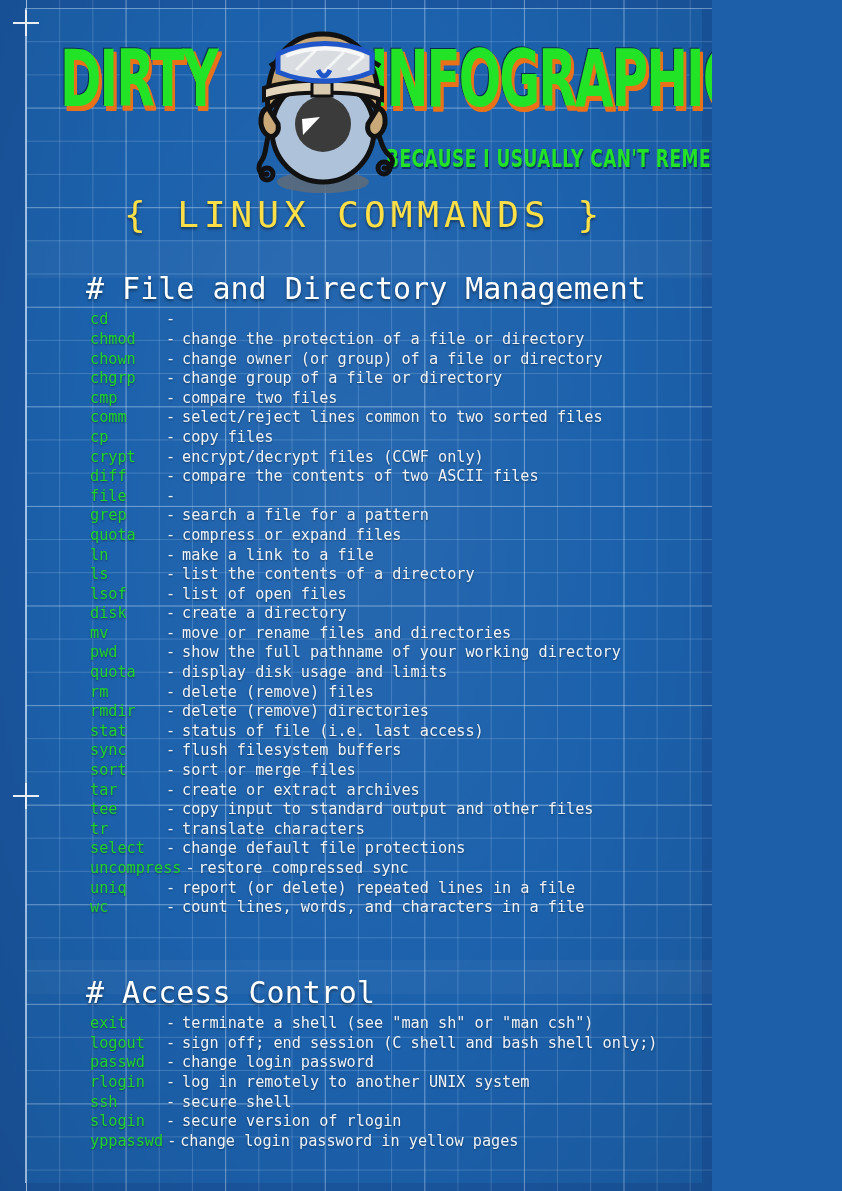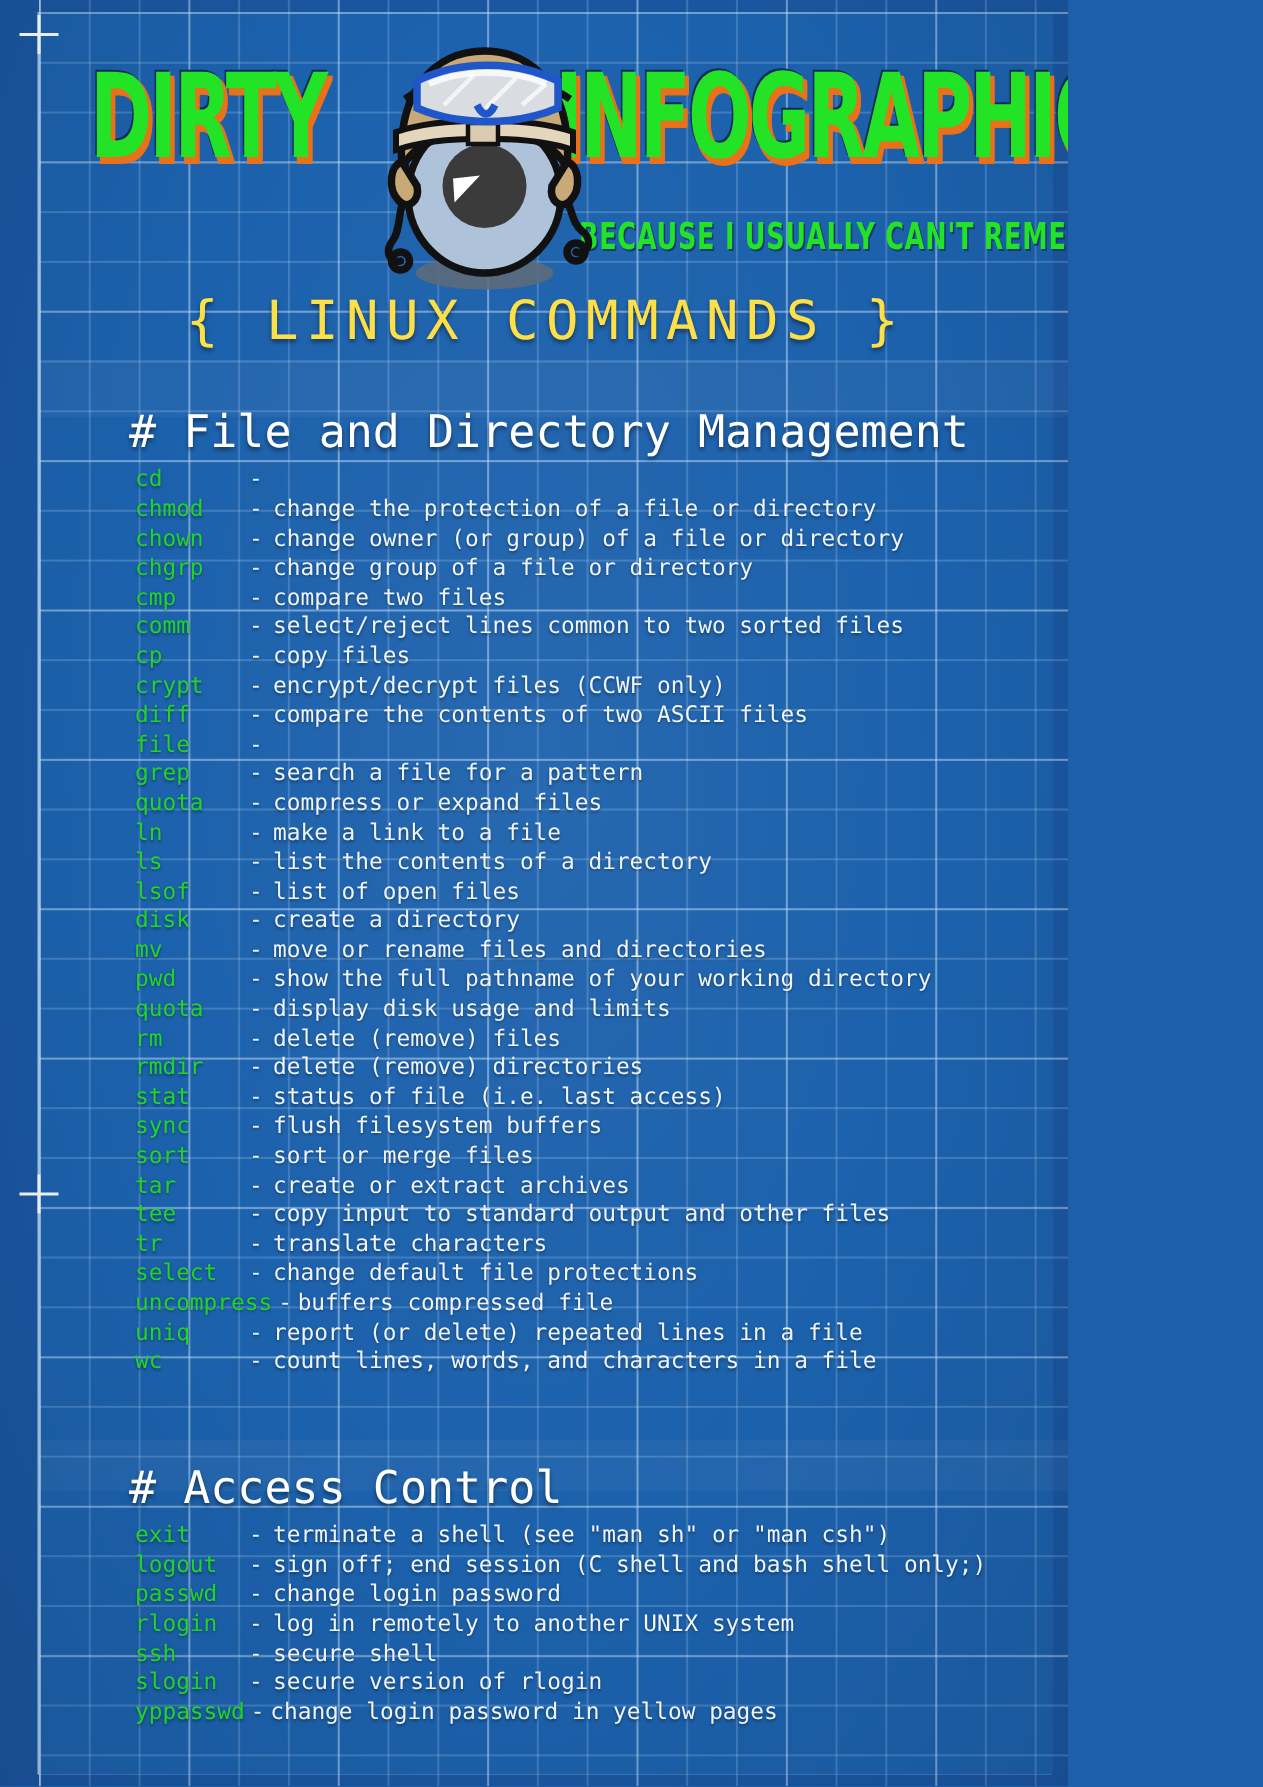--- a/index.html
+++ b/index.html
@@ -250,21 +250,21 @@
           <div class="cmd-row"><span class="cmd-name">quota</span><span class="cmd-sep">-</span><span class="cmd-desc">display disk usage and limits</span></div>
           <div class="cmd-row"><span class="cmd-name">rm</span><span class="cmd-sep">-</span><span class="cmd-desc">delete (remove) files</span></div>
           <div class="cmd-row"><span class="cmd-name">rmdir</span><span class="cmd-sep">-</span><span class="cmd-desc">delete (remove) directories</span></div>
           <div class="cmd-row"><span class="cmd-name">stat</span><span class="cmd-sep">-</span><span class="cmd-desc">status of file (i.e. last access)</span></div>
           <div class="cmd-row"><span class="cmd-name">sync</span><span class="cmd-sep">-</span><span class="cmd-desc">flush filesystem buffers</span></div>
           <div class="cmd-row"><span class="cmd-name">sort</span><span class="cmd-sep">-</span><span class="cmd-desc">sort or merge files</span></div>
           <div class="cmd-row"><span class="cmd-name">tar</span><span class="cmd-sep">-</span><span class="cmd-desc">create or extract archives</span></div>
           <div class="cmd-row"><span class="cmd-name">tee</span><span class="cmd-sep">-</span><span class="cmd-desc">copy input to standard output and other files</span></div>
           <div class="cmd-row"><span class="cmd-name">tr</span><span class="cmd-sep">-</span><span class="cmd-desc">translate characters</span></div>
           <div class="cmd-row"><span class="cmd-name">select</span><span class="cmd-sep">-</span><span class="cmd-desc">change default file protections</span></div>
-          <div class="cmd-row wide"><span class="cmd-name">uncompress</span><span class="cmd-sep">-</span><span class="cmd-desc">buffers compressed file</span></div>
+          <div class="cmd-row wide"><span class="cmd-name">uncompress</span><span class="cmd-sep">-</span><span class="cmd-desc">restore compressed sync</span></div>
           <div class="cmd-row"><span class="cmd-name">uniq</span><span class="cmd-sep">-</span><span class="cmd-desc">report (or delete) repeated lines in a file</span></div>
           <div class="cmd-row"><span class="cmd-name">wc</span><span class="cmd-sep">-</span><span class="cmd-desc">count lines, words, and characters in a file</span></div>
         </div>
       </div>
       <div class="section-gap"></div>
       <div class="section">
         <div class="section-head"># Access Control</div>
         <div class="cmd-list">
           <div class="cmd-row"><span class="cmd-name">exit</span><span class="cmd-sep">-</span><span class="cmd-desc">terminate a shell (see "man sh" or "man csh")</span></div>
           <div class="cmd-row"><span class="cmd-name">logout</span><span class="cmd-sep">-</span><span class="cmd-desc">sign off; end session (C shell and bash shell only;)</span></div>

